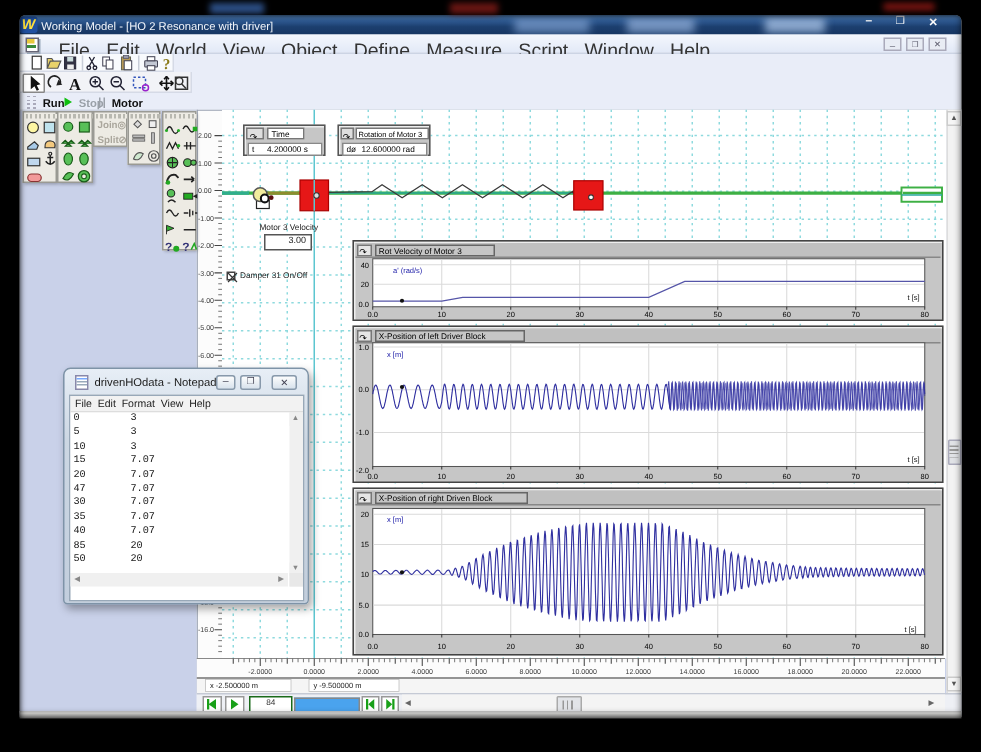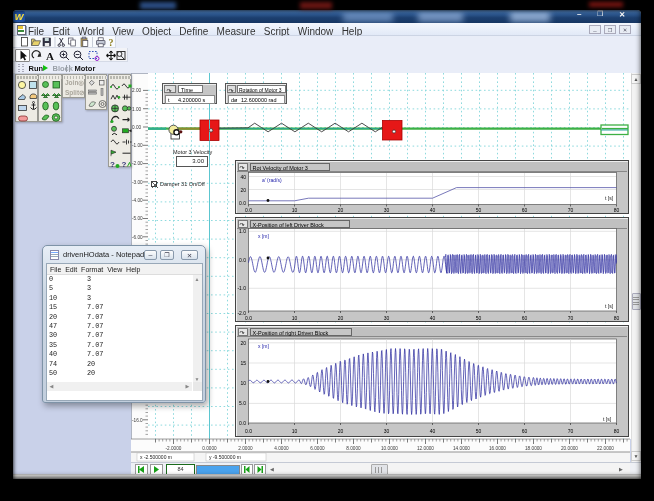--- a/index.html
+++ b/index.html
@@ -7,31 +7,32 @@
 </style></head><body>
 <div id="stage">
 
 <div class="abs" id="win" style="left:13px;top:10px;width:628px;height:468px;background:#eef1f8;border-radius:4px 4px 0 0;overflow:hidden;">
 
   <div class="abs" style="left:0;top:0;width:628px;height:13px;background:linear-gradient(#5585bd 0%,#2f5a92 30%,#1c3f6f 60%,#173662 100%);"></div>
   <div class="abs" style="left:330px;top:1px;width:50px;height:11px;background:#7396c6;filter:blur(3px);opacity:.8;"></div>
   <div class="abs" style="left:405px;top:1px;width:45px;height:11px;background:#89a7d2;filter:blur(3px);opacity:.8;"></div>
   <div class="abs" style="left:497px;top:1px;width:40px;height:11px;background:#9db8dc;filter:blur(3px);opacity:.85;"></div>
   <div class="abs" style="left:0px;top:1px;width:12px;height:11px;background:#2050a0;border-radius:2px;color:#ffe23c;font-weight:bold;font-size:9.5px;font-style:italic;text-align:center;line-height:11px;">W</div>
+  <div class="abs" style="left:14.5px;top:2.5px;color:#f2f6fc;font-size:7.5px;">Working Model - [HO 2 Resonance with driver]</div>
   <div class="abs" style="left:558px;top:0;width:62px;height:12px;color:#fff;font-size:8px;">
      <span class="abs" style="left:6px;top:-1px;font-weight:bold;">–</span>
      <span class="abs" style="left:26px;top:0px;font-size:7px;">❐</span>
      <span class="abs" style="left:48px;top:0px;font-weight:bold;font-size:7.5px;">✕</span>
   </div>
 
   <div class="abs" style="left:0;top:13px;width:628px;height:13px;background:linear-gradient(#f4f7fd,#e2e9f7);border-bottom:1px solid #ccd4e4;"></div>
   <div class="abs" style="left:4px;top:14.5px;width:9px;height:10px;background:#fff;border:0.5px solid #667;box-shadow:1px 1px 0 #9ab;"></div>
   <div class="abs" style="left:5px;top:16px;width:5px;height:3px;background:#e8c83c;"></div>
   <div class="abs" style="left:5px;top:20px;width:6px;height:2px;background:#3a8a3a;"></div>
-  <div class="abs" style="left:15px;top:15.5px;font-size:10px;color:#333;white-space:pre;">File   Edit   World   View   Object   Define   Measure   Script   Window   Help</div>
+  <div class="abs" style="left:26px;top:15.5px;font-size:13px;color:#333;white-space:pre;">File   Edit   World   View   Object   Define   Measure   Script   Window   Help</div>
   <div class="abs" style="left:576px;top:15px;width:44px;height:9px;">
     <span class="abs" style="left:0;width:12px;height:9px;border:0.5px solid #aab;background:#e8ecf4;font-size:6px;text-align:center;color:#556;line-height:7px;">_</span>
     <span class="abs" style="left:15px;width:12px;height:9px;border:0.5px solid #aab;background:#e8ecf4;font-size:5px;text-align:center;color:#556;line-height:8px;">❐</span>
     <span class="abs" style="left:30px;width:12px;height:9px;border:0.5px solid #aab;background:#e8ecf4;font-size:5.5px;text-align:center;color:#556;line-height:8px;">✕</span>
   </div>
 
   <div class="abs" style="left:0;top:26px;width:628px;height:12px;background:#e9edf8;"></div>
   <div class="abs" style="left:0;top:26px;width:103px;height:12px;background:#f8fafd;border-right:1px solid #d5dae6;border-bottom:1px solid #d5dae6;"></div>
   <svg class="abs" style="left:4px;top:26px;" width="106" height="12" viewBox="0 0 106 12">
     <rect x="4.5" y="1.5" width="6" height="8.5" fill="#fff" stroke="#333" stroke-width="0.8"></rect>
@@ -82,21 +83,21 @@
     <rect x="102" y="2.5" width="8" height="8" fill="none" stroke="#333" stroke-width="1"></rect>
     <circle cx="104.5" cy="5" r="2.4" fill="none" stroke="#333" stroke-width="1"></circle>
     <line x1="106" y1="6.8" x2="109" y2="10" stroke="#333" stroke-width="1"></line>
   </svg>
 
   <div class="abs" style="left:0;top:52px;width:628px;height:12px;background:#e9edf8;border-bottom:1px solid #cdd3e0;"></div>
   <div class="abs" style="left:5px;top:53.5px;width:2px;height:9px;background:repeating-linear-gradient(#aab 0,#aab 1px,transparent 1px,transparent 2.5px);"></div>
   <div class="abs" style="left:9px;top:53.5px;width:2px;height:9px;background:repeating-linear-gradient(#aab 0,#aab 1px,transparent 1px,transparent 2.5px);"></div>
   <div class="abs" style="left:15.5px;top:53.5px;font-size:7.5px;font-weight:bold;color:#111;">Run</div>
   <div class="abs" style="left:29.5px;top:55px;width:0;height:0;border-left:5.5px solid #10c010;border-top:3.5px solid transparent;border-bottom:3.5px solid transparent;"></div>
-  <div class="abs" style="left:39.5px;top:53.5px;font-size:7.5px;font-weight:bold;color:#9aa0a8;">Block</div>
+  <div class="abs" style="left:39.5px;top:53.5px;font-size:7.5px;font-weight:bold;color:#9aa0a8;">Stop</div>
   <div class="abs" style="left:53px;top:55px;width:4px;height:6.5px;border-left:1.8px solid #9aa0a8;border-right:1.8px solid #9aa0a8;"></div>
   <div class="abs" style="left:61.5px;top:53.5px;font-size:7.5px;font-weight:bold;color:#111;">Motor</div>
 
   <div class="abs" style="left:0;top:64px;width:628px;height:404px;background:#c9d1e9;"></div>
 </div>
 
 <svg class="abs" style="left:131px;top:73px;" width="510" height="389" viewBox="131 73 510 389">
 
   <rect x="131" y="73" width="17" height="366" fill="#fcfcfc"></rect>
       <line x1="131" y1="73.5" x2="641" y2="73.5" stroke="#9aa2b2" stroke-width="0.8"></line>
@@ -637,21 +638,21 @@
   <div class="abs" style="left:4px;top:29px;width:146px;height:107px;background:#fff;overflow:hidden;font-family:'Liberation Mono',monospace;font-size:6.8px;color:#222;line-height:9.4px;">
         <div style="position:absolute;left:2px;top:0.0px;width:150px;"><span>0</span><span style="position:absolute;left:38px;">3</span></div>
         <div style="position:absolute;left:2px;top:9.4px;width:150px;"><span>5</span><span style="position:absolute;left:38px;">3</span></div>
         <div style="position:absolute;left:2px;top:18.8px;width:150px;"><span>10</span><span style="position:absolute;left:38px;">3</span></div>
         <div style="position:absolute;left:2px;top:28.2px;width:150px;"><span>15</span><span style="position:absolute;left:38px;">7.07</span></div>
         <div style="position:absolute;left:2px;top:37.6px;width:150px;"><span>20</span><span style="position:absolute;left:38px;">7.07</span></div>
         <div style="position:absolute;left:2px;top:47.0px;width:150px;"><span>47</span><span style="position:absolute;left:38px;">7.07</span></div>
         <div style="position:absolute;left:2px;top:56.4px;width:150px;"><span>30</span><span style="position:absolute;left:38px;">7.07</span></div>
         <div style="position:absolute;left:2px;top:65.8px;width:150px;"><span>35</span><span style="position:absolute;left:38px;">7.07</span></div>
         <div style="position:absolute;left:2px;top:75.2px;width:150px;"><span>40</span><span style="position:absolute;left:38px;">7.07</span></div>
-        <div style="position:absolute;left:2px;top:84.6px;width:150px;"><span>74</span><span style="position:absolute;left:38px;">20</span></div>
+        <div style="position:absolute;left:2px;top:84.6px;width:150px;"><span>85</span><span style="position:absolute;left:38px;">20</span></div>
         <div style="position:absolute;left:2px;top:94.0px;width:150px;"><span>50</span><span style="position:absolute;left:38px;">20</span></div>
       </div>
   <div class="abs" style="left:149.5px;top:29px;width:9px;height:116px;background:#f0f0f0;"></div>
   <div class="abs" style="left:149.5px;top:29px;width:9px;height:9px;background:#f0f0f0;font-size:5px;text-align:center;line-height:9px;color:#888;">▲</div>
   <div class="abs" style="left:149.5px;top:129px;width:9px;height:9px;background:#f0f0f0;font-size:5px;text-align:center;line-height:9px;color:#888;">▼</div>
   <div class="abs" style="left:4px;top:136px;width:145px;height:9px;background:#f0f0f0;"></div>
   <div class="abs" style="left:4px;top:136px;width:9px;height:9px;font-size:5px;text-align:center;line-height:9px;color:#888;">◀</div>
   <div class="abs" style="left:140px;top:136px;width:9px;height:9px;font-size:5px;text-align:center;line-height:9px;color:#888;">▶</div>
   <div class="abs" style="left:149.5px;top:136px;width:9px;height:9px;background:#e8e8e8;"></div>
 </div>

